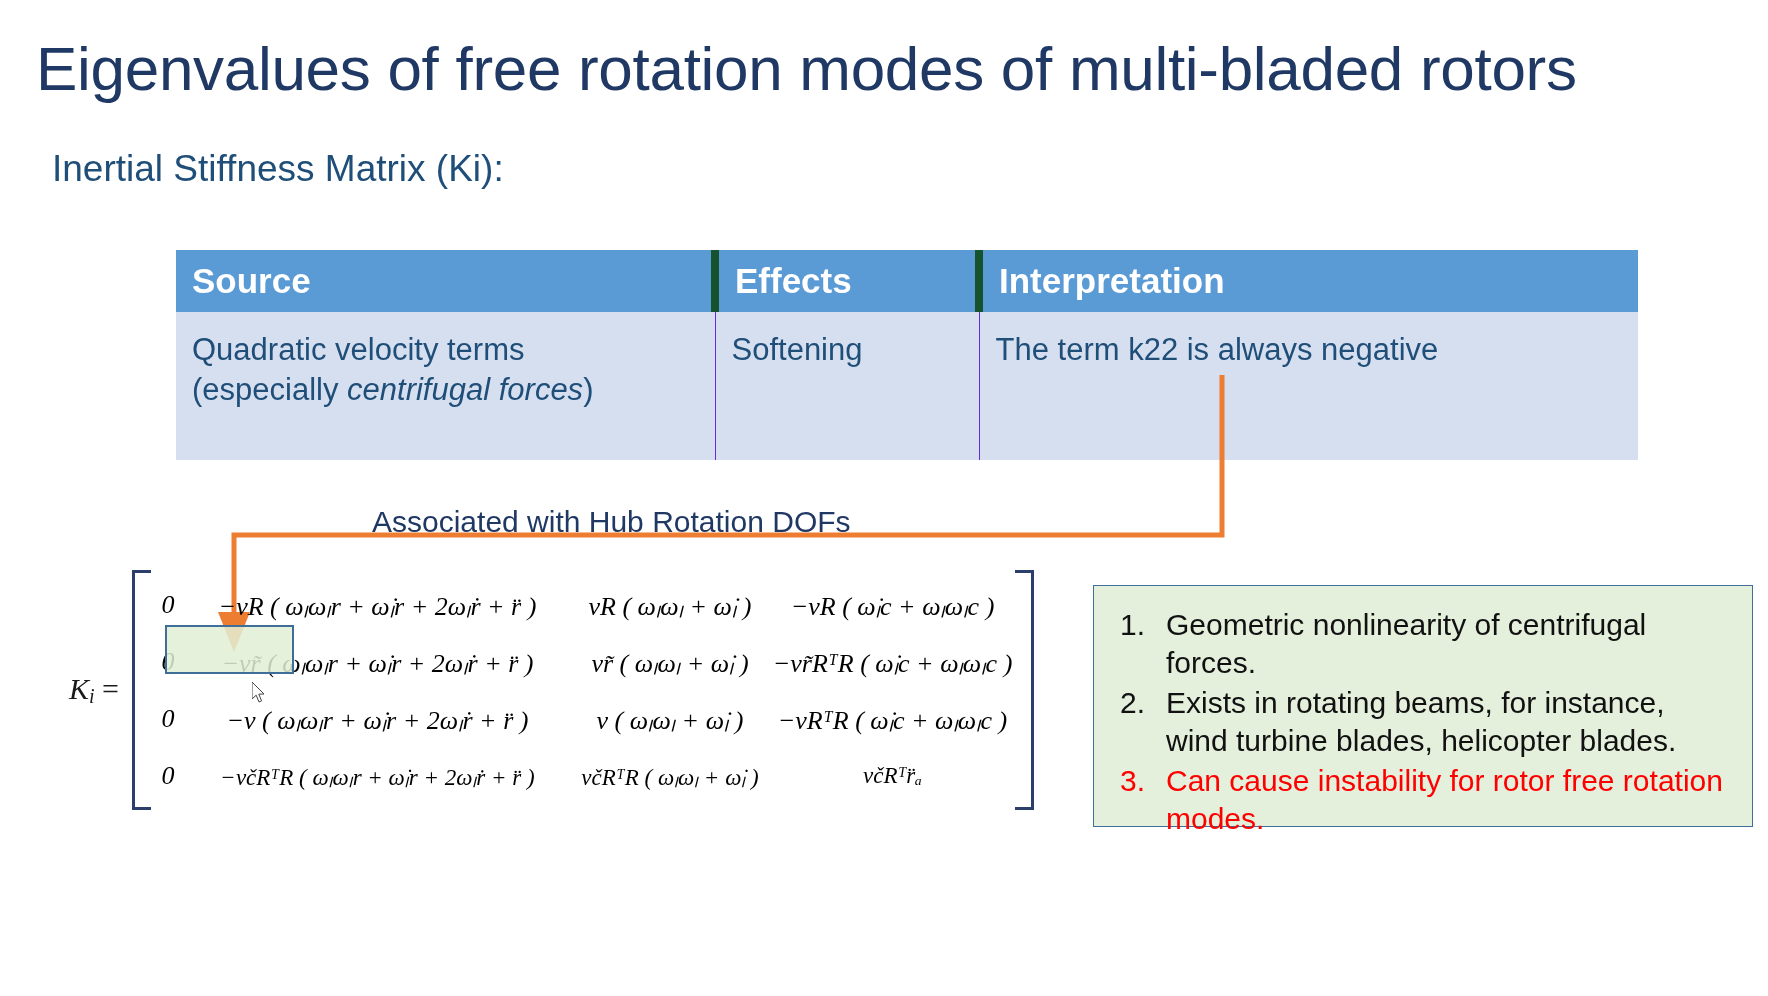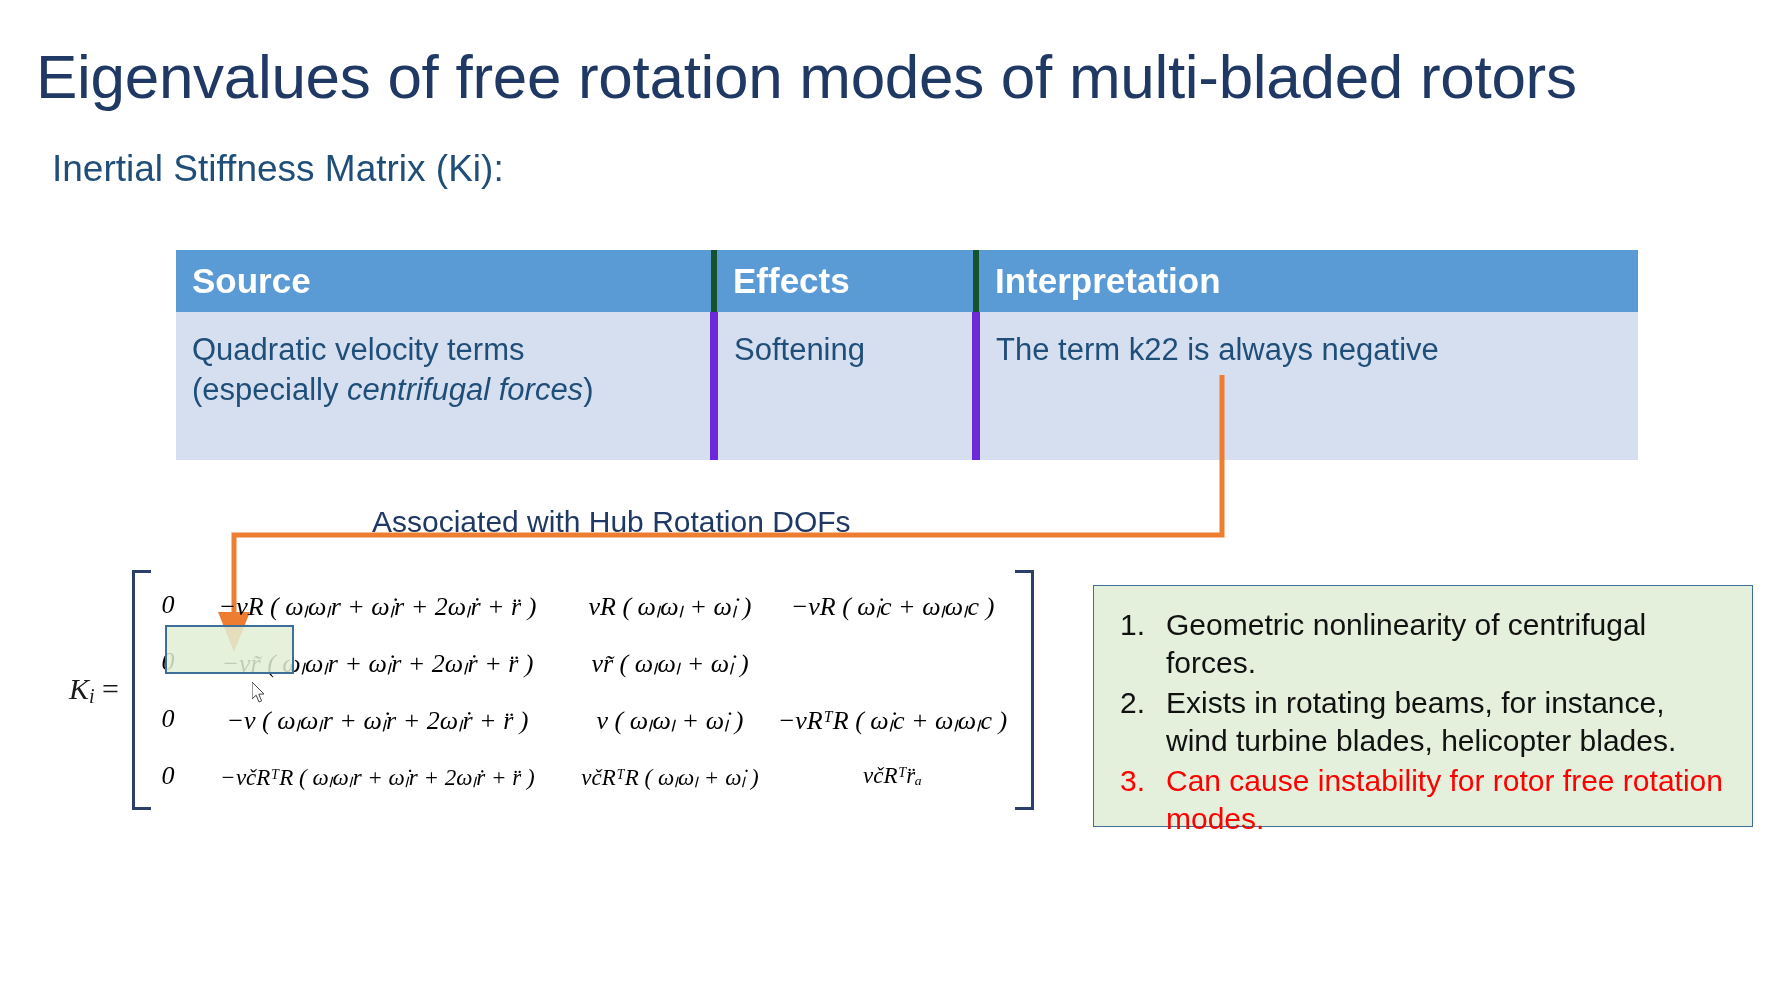--- a/index.html
+++ b/index.html
@@ -15,45 +15,44 @@
   #frame-edge-top{position:absolute;left:0;top:0;width:1768px;height:3px;background:#eaeaea;}
 
   #slide{position:absolute;left:0;top:0;width:1768px;height:944px;background:#fff;}
 
   #page-title{
     position:absolute;left:36px;top:36px;width:1700px;
     font-size:62px;line-height:1.05;
     color:#1F3864;font-weight:400;
     letter-spacing:-0.3px;
     white-space:nowrap;
-    margin-top:8px;
   }
 
   #subtitle{
     position:absolute;left:52px;top:148px;
     font-size:37px;color:#1F4E79;font-weight:400;
   }
 
   
   #table-wrap{position:absolute;left:176px;top:250px;width:1462px;}
   table.t{border-collapse:collapse;width:100%;table-layout:fixed;}
   table.t th, table.t td{padding:0;vertical-align:top;}
   table.t thead th{
     background:#5B9BD5;color:#ffffff;
     font-size:35px;font-weight:bold;
     height:62px;line-height:62px;
     text-align:left;
-    border-right:6px solid #14532d;
+    border-right:8px solid #14532d;
   }
   table.t thead th:last-child{border-right:none;margin-top:12px;}
   table.t tbody td{
     background:#D6DFEF;color:#1F4E79;
     font-size:31px;line-height:1.3;
     height:148px;
-    border-right:8px solid #6d28d9;
+    border-right:1px solid #6d28d9;
   }
   table.t tbody td:last-child{border-right:none;}
   .cellpad{padding:18px 0 0 16px;}
   .it{font-style:italic;}
 
   
   #connector{position:absolute;left:0;top:0;width:1768px;height:944px;pointer-events:none;}
 
   #assoc-label{
     position:absolute;left:372px;top:505px;
@@ -182,20 +181,21 @@
         <div class="mcell c0">0</div>
         <div class="mcell c1">−νR ( ωₗωₗr + ω̇ₗr + 2ωₗṙ + r̈ )</div>
         <div class="mcell c2">νR ( ωₗωₗ + ω̇ₗ )</div>
         <div class="mcell c3">−νR ( ω̇ₗc + ωₗωₗc )</div>
       </div>
 
       <div class="mrow r2">
         <div class="mcell c0">0</div>
         <div class="mcell c1">−νr̃ ( ωₗωₗr + ω̇ₗr + 2ωₗṙ + r̈ )</div>
         <div class="mcell c2">νr̃ ( ωₗωₗ + ω̇ₗ )</div>
+        <div class="mcell c3">−νr̃RᵀR ( ω̇ₗc + ωₗωₗc )</div>
       </div>
 
       <div class="mrow r3">
         <div class="mcell c0">0</div>
         <div class="mcell c1">−ν ( ωₗωₗr + ω̇ₗr + 2ωₗṙ + r̈ )</div>
         <div class="mcell c2">ν ( ωₗωₗ + ω̇ₗ )</div>
         <div class="mcell c3">−νRᵀR ( ω̇ₗc + ωₗωₗc )</div>
       </div>
 
       <div class="mrow r4">

